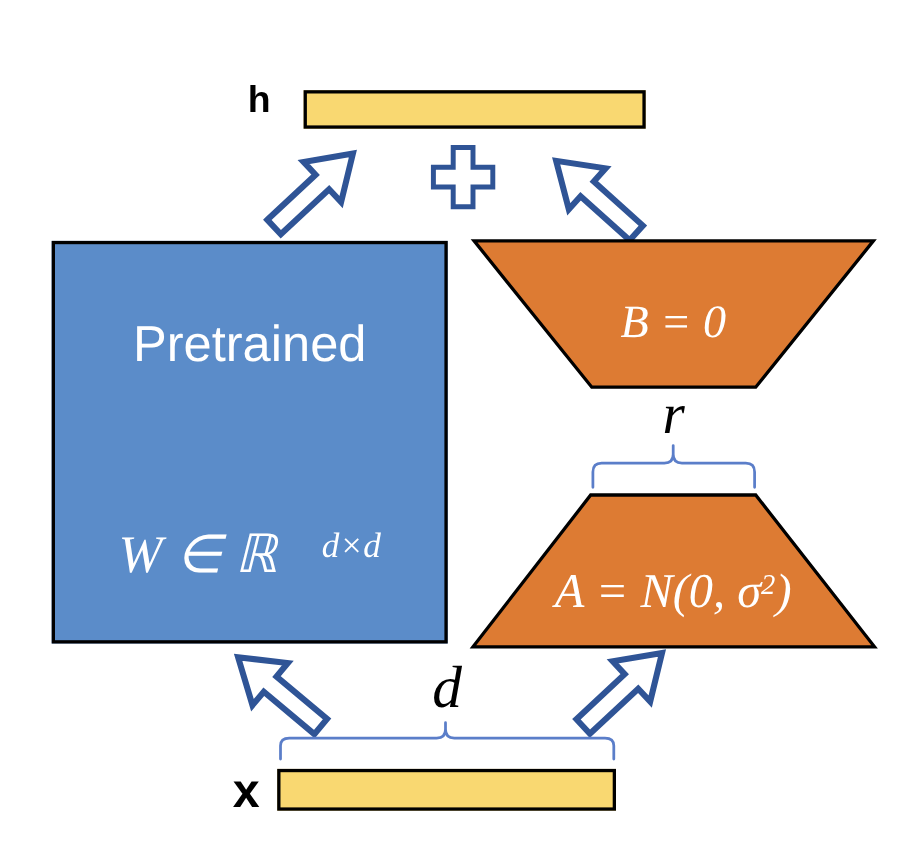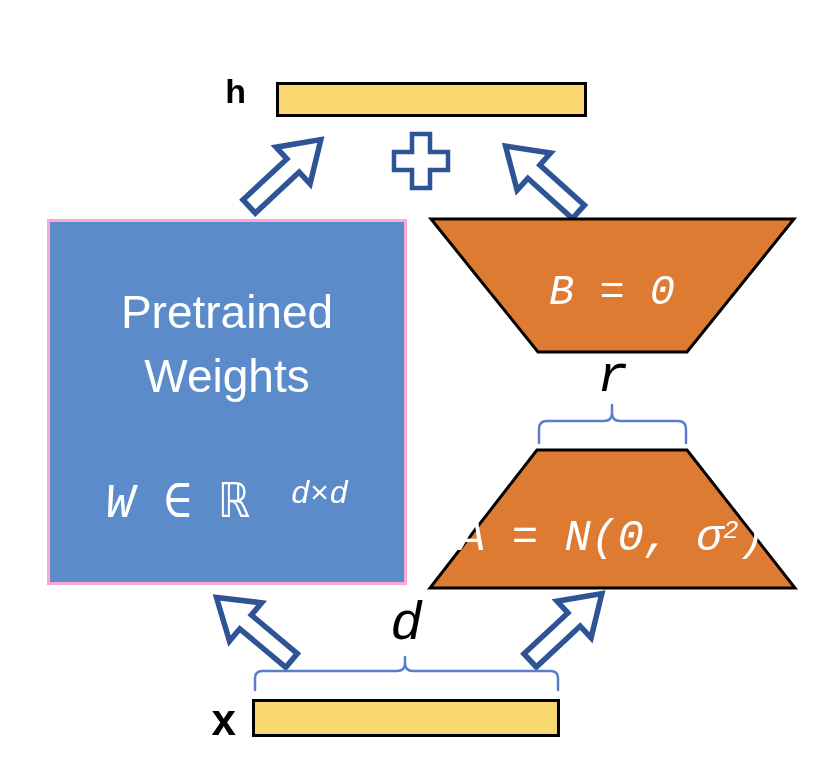--- a/index.html
+++ b/index.html
@@ -11,25 +11,25 @@
   .abs{ position:absolute; }
   svg.abs{ overflow:visible; }
 
   
   .bar{ border:3px solid #000; }
 
   
   .vec-label{ font-weight:bold; color:#000; text-align:right; line-height:1; }
 
   
-  .math{ font-family:Liberation Mono, monospace; font-style:italic; }
+  .math{ font-family:Liberation Serif, serif; font-style:italic; }
   .math sup{ font-style:italic; }
 
   
-  .square{ border:3px solid #f9a8d4; color:#fff; }
+  .square{ border:3px solid #000000; color:#fff; }
   .pw-lines{ position:absolute; left:0; top:58px; width:100%; text-align:center;
              font-size:46px; line-height:64px; color:#fff; }
   .pw-formula{ position:absolute; left:0; top:243px; width:100%; text-align:center;
                font-size:48px; color:#fff; line-height:60px; }
   .pw-formula sup{ font-size:32px; vertical-align:14px;margin-left:41px; }
 
   
   .trap-label{ text-align:center; color:#fff; line-height:1.1; }
   .trap-label sup{ font-size:26px; vertical-align:12px; }
 
@@ -57,21 +57,20 @@
     <path class="plus-shape" d="M20 2 H38 V20 H56 V38 H38 V56 H20 V38 H2 V20 H20 Z" stroke="#2F5496"></path>
   </svg>
 
   <svg class="abs" width="102" height="66" viewBox="0 0 102 66" style="left:491px; top:146px; transform:rotate(-138deg);">
     <polygon class="arrow-shape" points="2,24 62,24 62,8 100,33 62,58 62,42 2,42" stroke="#2F5496"></polygon>
   </svg>
 
   <div class="abs square" style="left: 47px; top: 219px; width: 360px; height: 366px; background-color: rgb(91, 140, 201);">
     <div class="pw-lines">
       <div>Pretrained</div>
-      <div>Weights</div>
     </div>
     <div class="pw-formula math">
       <span>W ∈ ℝ</span><sup>d×d</sup>
     </div>
   </div>
 
   <svg class="abs" width="372" height="140" viewBox="0 0 372 140" style="left:426px; top:216px;">
     <polygon class="trap-shape" points="5,3 368,3 261,136 112,136" stroke="#000000" fill="#DD7B33"></polygon>
   </svg>
   <div class="abs trap-label math" style="left:426px; top:270px; width:372px; font-size:42px;">B = 0</div>

